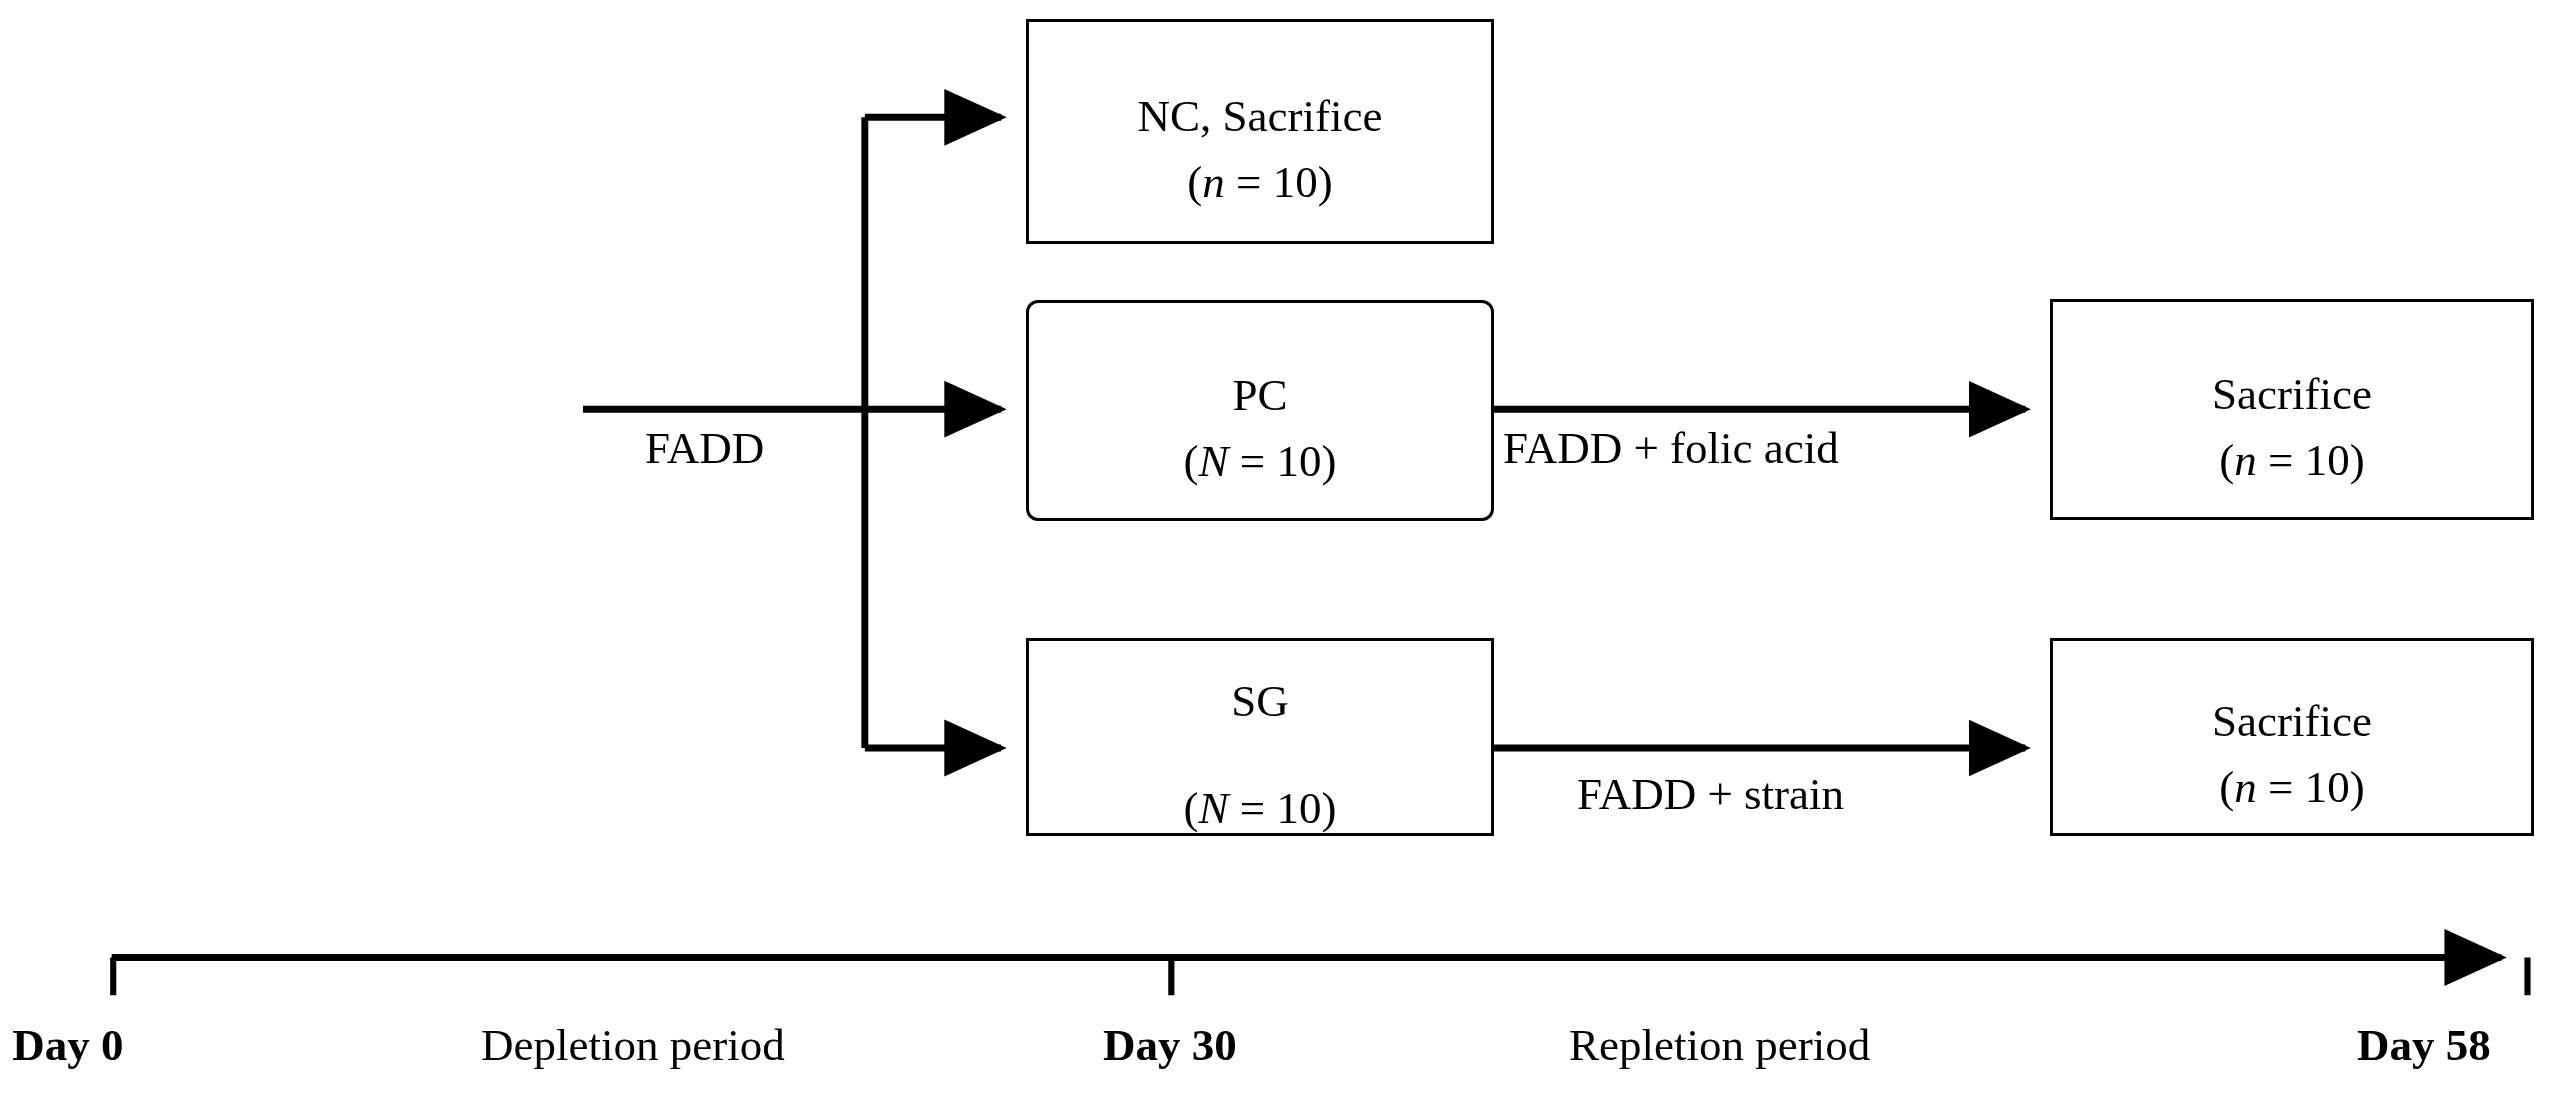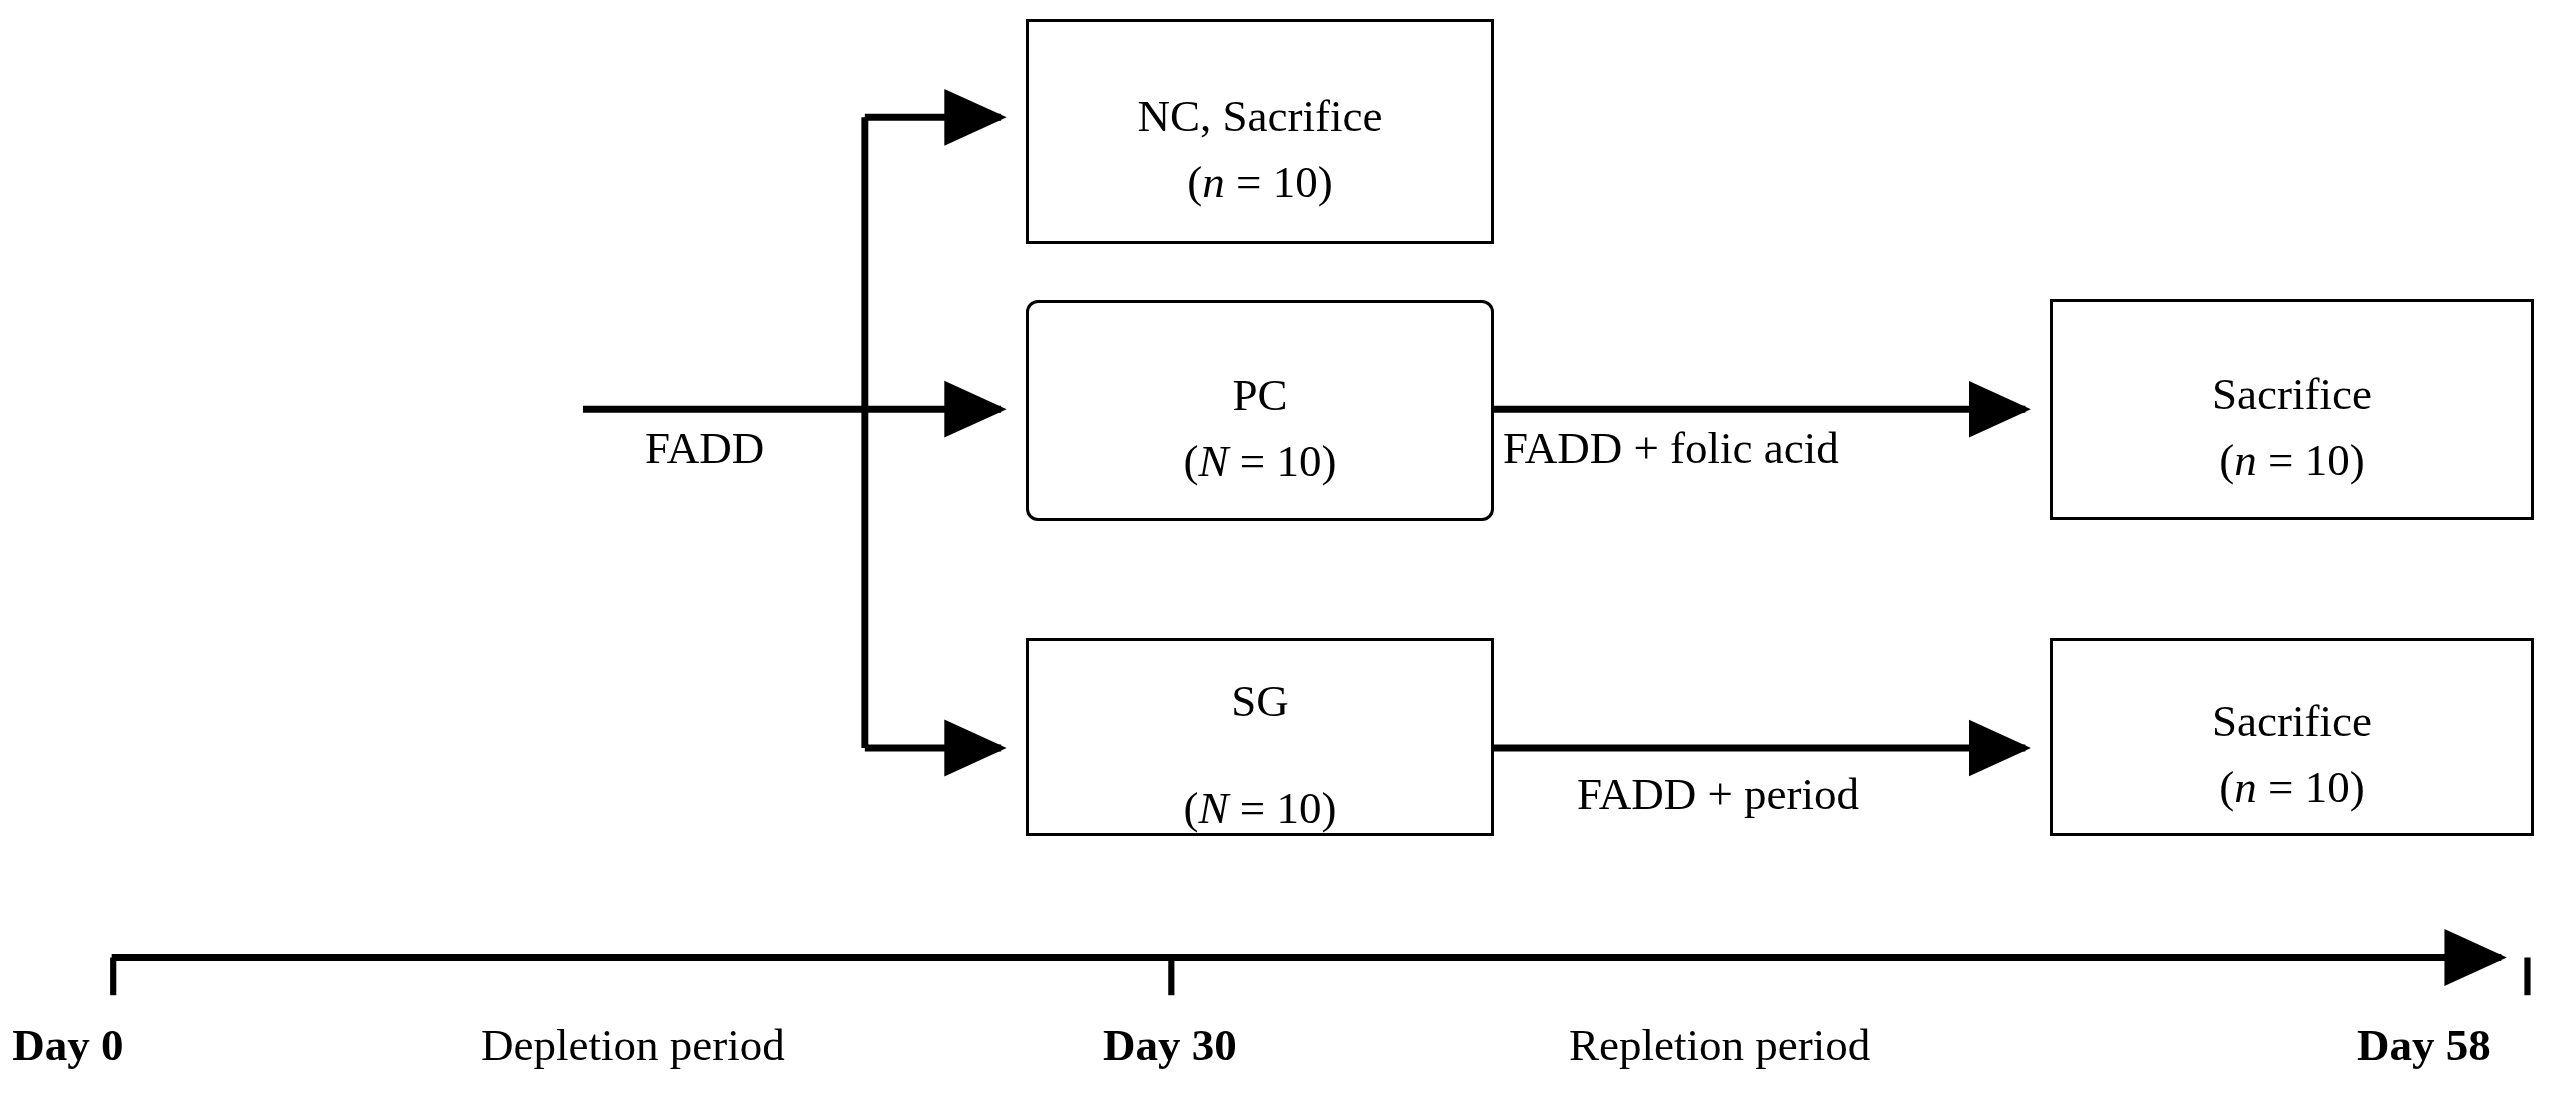--- a/index.html
+++ b/index.html
@@ -120,21 +120,21 @@
 
   <div class="node" style="left:2050px; top:638px; width:484px; height:198px;">
     <span class="line1">Sacrifice</span>
     <span class="line2"><span>(</span><span class="ital">n</span><span> = </span><span>10</span><span>)</span></span>
   </div>
 
   <div class="edge-label" style="left:645px; top:426px;">FADD</div>
 
   <div class="edge-label" style="left:1503px; top:426px;">FADD  + folic acid</div>
 
-  <div class="edge-label" style="left:1577px; top:772px;">FADD + period</div>
+  <div class="edge-label" style="left:1577px; top:772px;">FADD + strain</div>
 
   <div class="axis-label bold" style="left:12.3px; top:1023px;">Day 0</div>
 
   <div class="axis-label" style="left:481px; top:1023px;">Depletion period</div>
 
   <div class="axis-label bold" style="left:1103px; top:1023px;text-align:center;">Day 30</div>
 
   <div class="axis-label" style="left:1569px; top:1023px;">Repletion period</div>
 
   <div class="axis-label bold" style="left:2357px; top:1023px;">Day 58</div>

